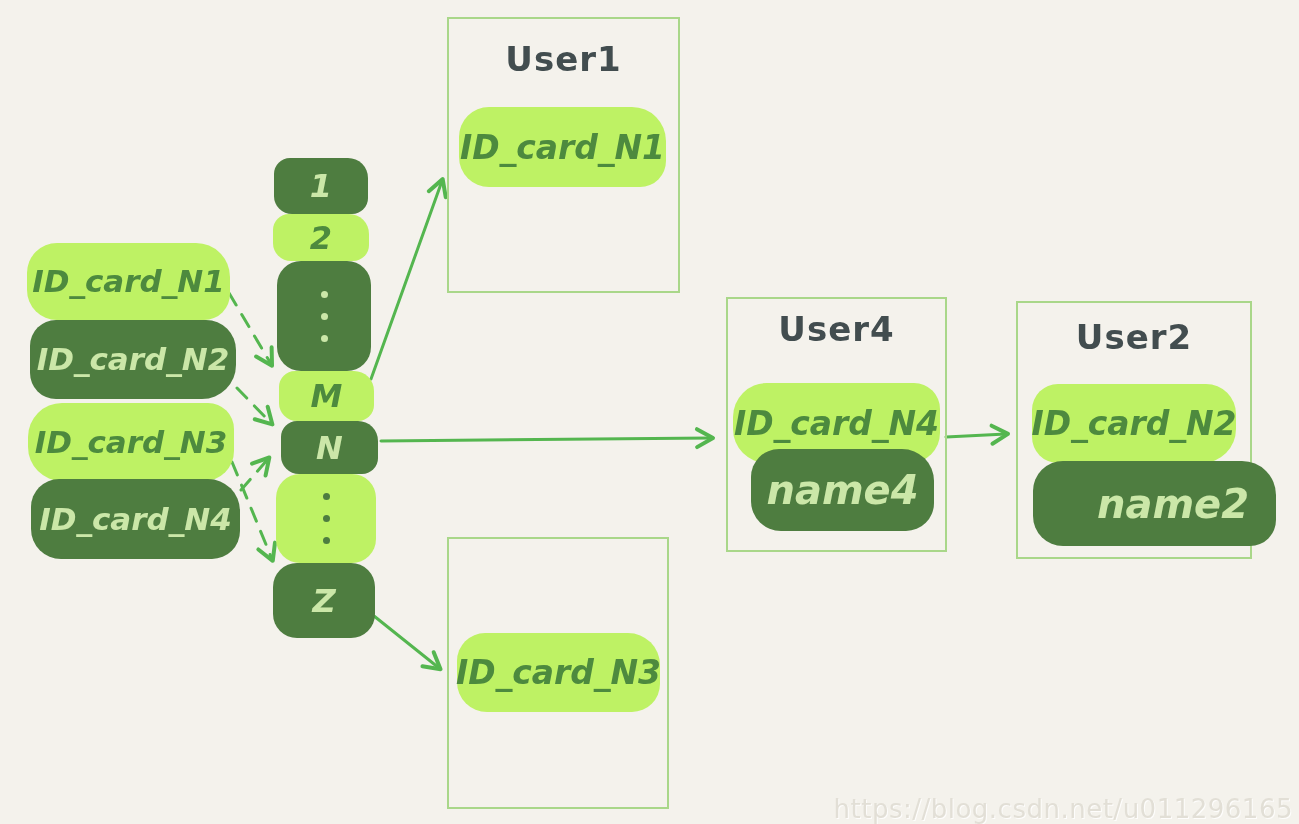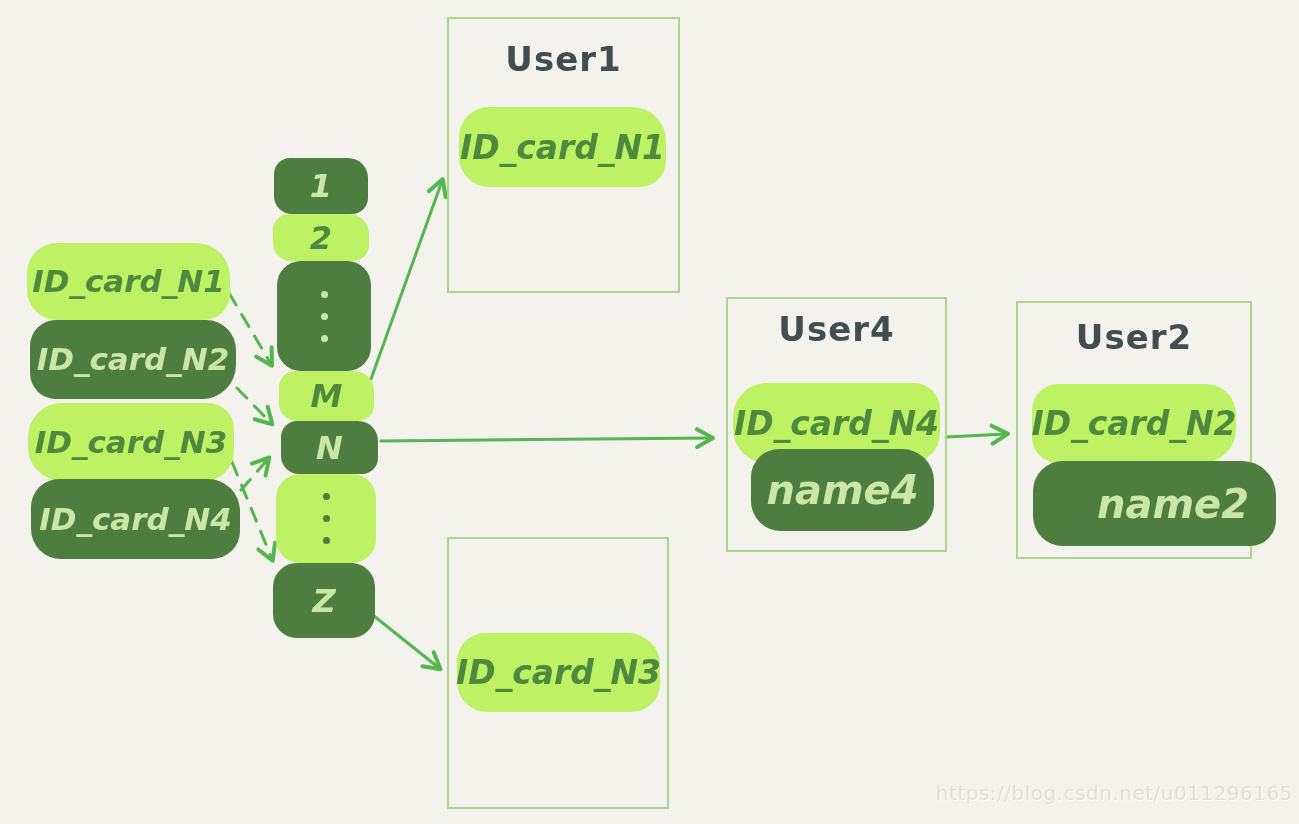--- a/index.html
+++ b/index.html
@@ -32,21 +32,21 @@
   .userbox{position:absolute;border:2px solid #a9d789;background:transparent;}
   .userbox .title{position:absolute;left:0;right:0;text-align:center;
         font-size:34px;font-weight:bold;color:#424d4f;letter-spacing:1px;}
   .userbox .pill{font-size:33px;}
   .userbox .pill.namepill{font-size:40px;}
 
   
   #arrows{position:absolute;left:0;top:0;pointer-events:none;}
 
   
-  .watermark{position:absolute;right:6px;bottom:19px;font-size:20px;
+  .watermark{position:absolute;right:6px;bottom:0;font-size:26px;
         color:#e2dfd6;text-shadow:1px 1px 0 rgba(255,255,255,0.85);
         letter-spacing:0.5px;font-style:normal;margin-left:16px;}
 </style>
 </head>
 <body>
 
 <div id="canvas">
 
   <svg id="arrows" width="1299" height="824" viewBox="0 0 1299 824">
     <defs>

